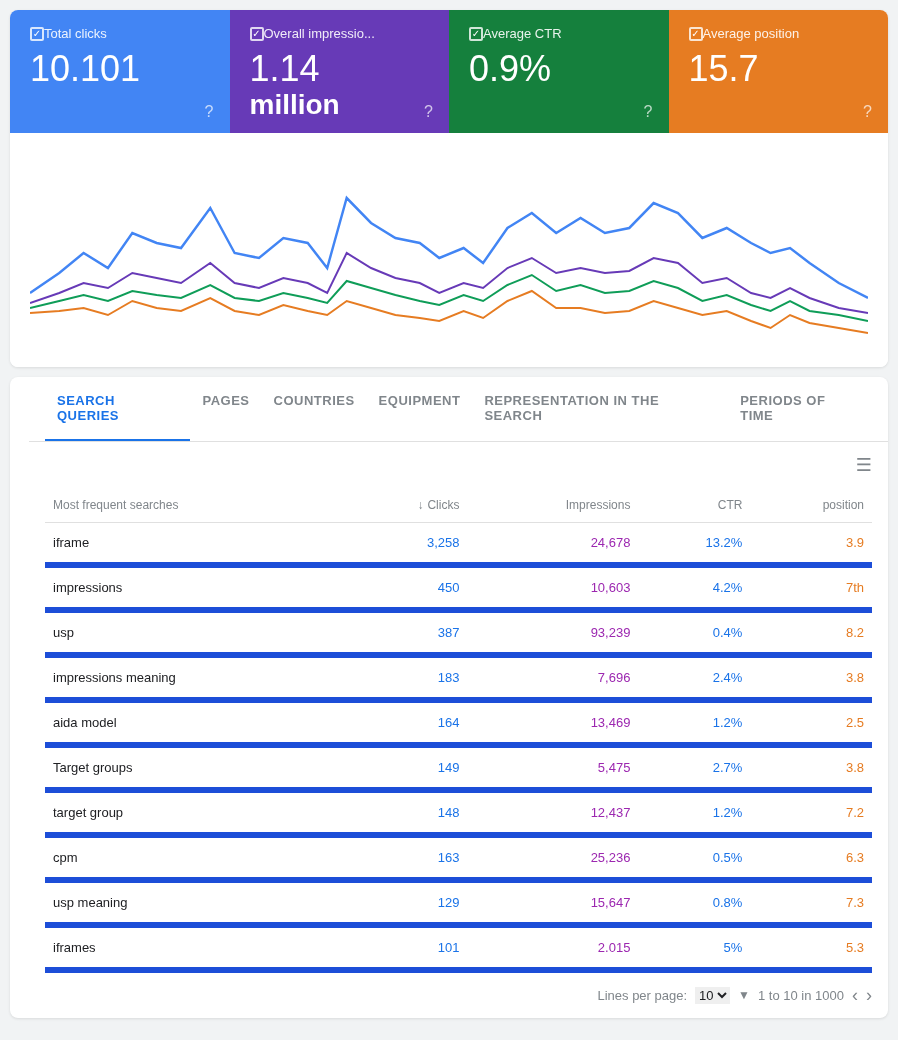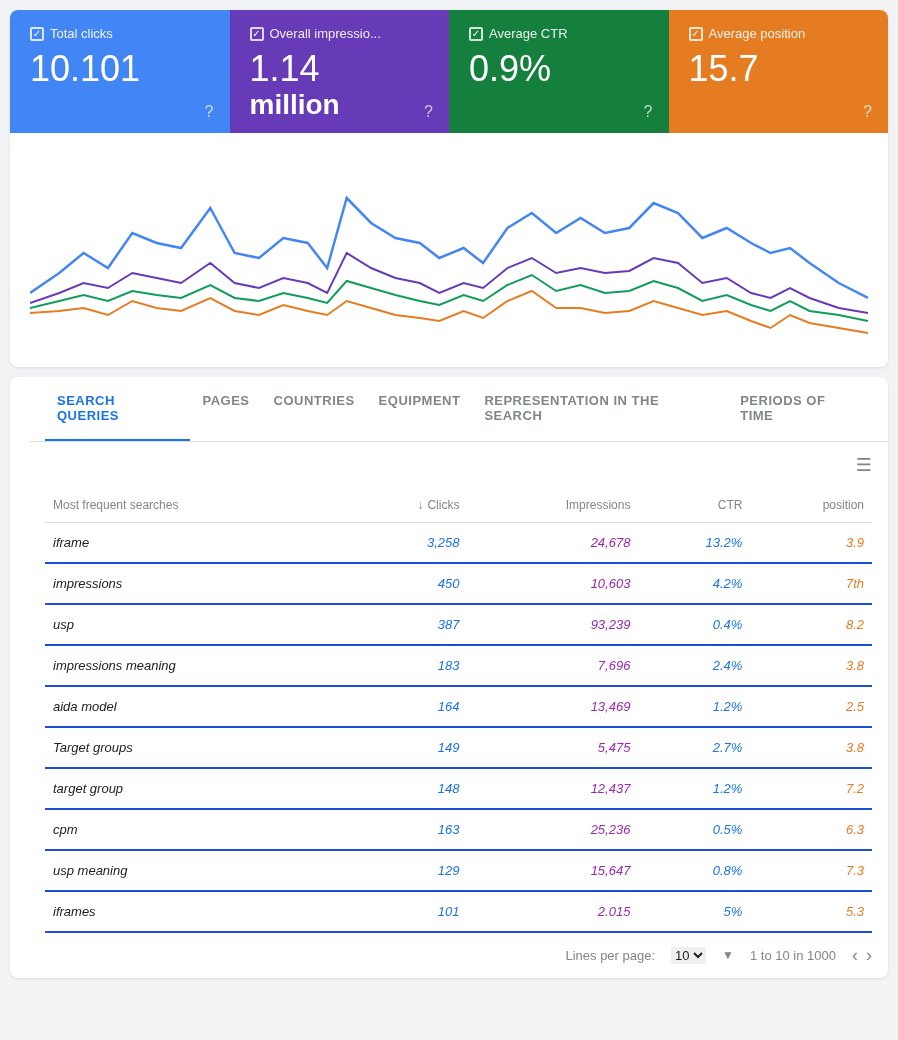--- a/index.html
+++ b/index.html
@@ -8,21 +8,21 @@
     .main-container { background: #fff; border-radius: 8px; overflow: hidden; margin-bottom: 10px; box-shadow: 0 1px 3px rgba(0,0,0,0.1); }
 
     
     .metrics-row { display: flex; }
     .metric-card { flex: 1; padding: 16px 20px 12px; position: relative; }
     .metric-card:nth-child(1) { background: #4285f4; }
     .metric-card:nth-child(2) { background: #673ab7; }
     .metric-card:nth-child(3) { background: #15803d; }
     .metric-card:nth-child(4) { background: #e67c22; }
 
-    .metric-header { display: flex; align-items: center; gap: 6px; margin-bottom: 8px; }
+    .metric-header { display: flex; align-items: center; margin-bottom: 8px; }
     .metric-checkbox { width: 14px; height: 14px; border: 2px solid rgba(255,255,255,0.8); background: transparent; border-radius: 2px; display: inline-flex; align-items: center; justify-content: center; }
     .metric-checkbox::after { content: '✓'; color: white; font-size: 10px; }
     .metric-title { color: rgba(255,255,255,0.9); font-size: 13px; }
     .metric-value { color: white; font-size: 36px; font-weight: 400; line-height: 1.1; }
     .metric-subvalue { color: white; font-size: 28px; font-weight: 700; }
     .metric-help { position: absolute; bottom: 12px; right: 16px; color: rgba(255,255,255,0.7); font-size: 16px; cursor: pointer; }
 
     
     .chart-area { padding: 20px 20px 10px; background: #fff; }
     .chart-svg { width: 100%; height: 200px; }
@@ -37,28 +37,28 @@
 
     
     .table-container { padding: 0 16px; }
     .filter-row { display: flex; justify-content: flex-end; padding: 12px 0; }
     .filter-icon { font-size: 18px; color: #80868b; cursor: pointer; }
 
     .data-table { width: 100%; border-collapse: collapse; }
     .data-table th { padding: 10px 8px; text-align: left; font-size: 12px; font-weight: 400; color: #80868b; border-bottom: 1px solid #e0e0e0; }
     .data-table th.right { text-align: right; }
     .th-clicks { text-align: right; }
-    .data-table td { padding: 12px 8px; font-size: 13px; border-bottom: 2px solid #1d4ed8; font-style: italic; }
+    .data-table td { padding: 12px 8px; font-size: 13px; border-bottom: 6px solid #1d4ed8; }
     .td-query { color: #202124; }
     .td-clicks { color: #1a73e8; text-align: right; }
     .td-impressions { color: #9c27b0; text-align: right; }
     .td-ctr { color: #1a73e8; text-align: right; }
     .td-position { color: #e67c22; text-align: right; }
 
-    .pagination-row { display: flex; align-items: center; justify-content: flex-end; padding: 12px 0; gap: 16px; font-size: 13px; color: #80868b; }
+    .pagination-row { display: flex; align-items: center; justify-content: flex-end; padding: 12px 0; gap: 8px; font-size: 13px; color: #80868b; }
     .pagination-select { border: none; font-size: 13px; color: #202124; cursor: pointer; }
     .pagination-nav { display: flex; align-items: center; gap: 8px; }
     .pagination-btn { cursor: pointer; font-size: 18px; color: #80868b; background: none; border: none; }
 
     .clicks-header-cell { display: flex; align-items: center; justify-content: flex-end; gap: 4px; }
   </style>
 </head>
 <body>
 
 <div class="main-container">

